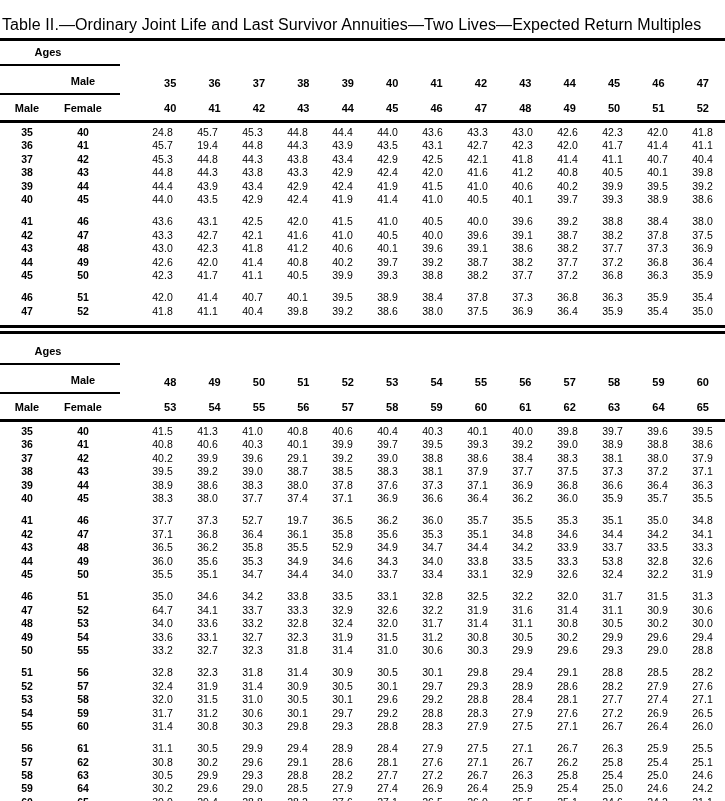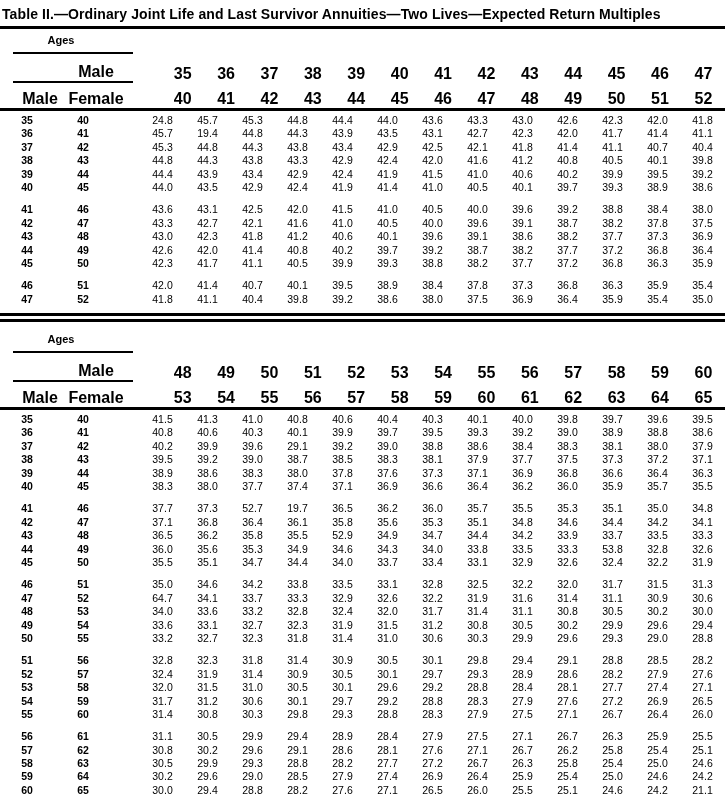--- a/index.html
+++ b/index.html
@@ -1,35 +1,35 @@
 <!DOCTYPE html>
 <html><head>
 <meta charset="utf-8">
 <style>
   html,body { margin:0; padding:0; background:#fff; }
   .page {
     width:725px; height:801px; background:#fff; color:#000;
     font-family:"Liberation Sans", sans-serif;
     overflow:hidden; box-sizing:border-box; position:relative;
   }
-  .title { font-size:14px; font-weight:bold; padding:6px 0 4px 2px; letter-spacing:0.1px; }
+  .title { font-size:16px; font-weight:normal; padding:16px 0 4px 2px; letter-spacing:0.1px; }
   .rule-title { border-top:3px solid #000; height:0; }
 
-  .hrow { display:flex; align-items:flex-end;margin-left:13px; }
+  .hrow { display:flex; align-items:flex-end; }
   .ages-row { height:25px; }
   .male-row { height:29px; }
   .fem-row  { height:25px; }
 
   .leftpair { width:120px; display:flex; align-items:flex-end; height:100%; box-sizing:border-box; }
   .ul { border-bottom:2px solid #000; }
 
   .ages { width:96px; text-align:center; font-weight:bold; font-size:11px; padding-bottom:6px; }
   .c1 { width:54px; text-align:center; }
   .c2 { width:58px; text-align:center; }
-  .hb { font-weight:bold; font-size:16px; }
+  .hb { font-weight:bold; font-size:11px; padding-bottom:6px; }
 
   .vals { flex:1; display:flex; margin-left:28px; min-width:0; }
   .cd { flex:1; text-align:center; }
 
   .rule-thick { border-top:3px solid #000; height:0; }
 
   .groups { padding-top:3px; }
   .group + .group { margin-top:9px; }
   .drow { display:flex; height:13.4px; line-height:13.4px; font-size:10.5px; }
   .drow .rb { font-weight:bold; }

